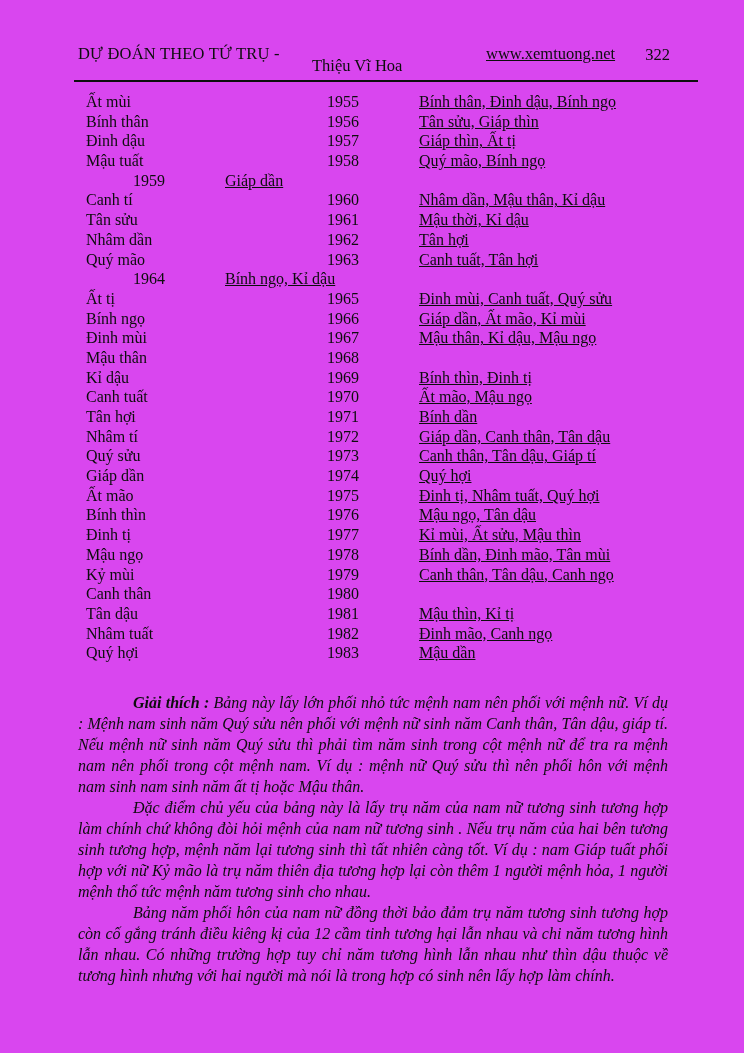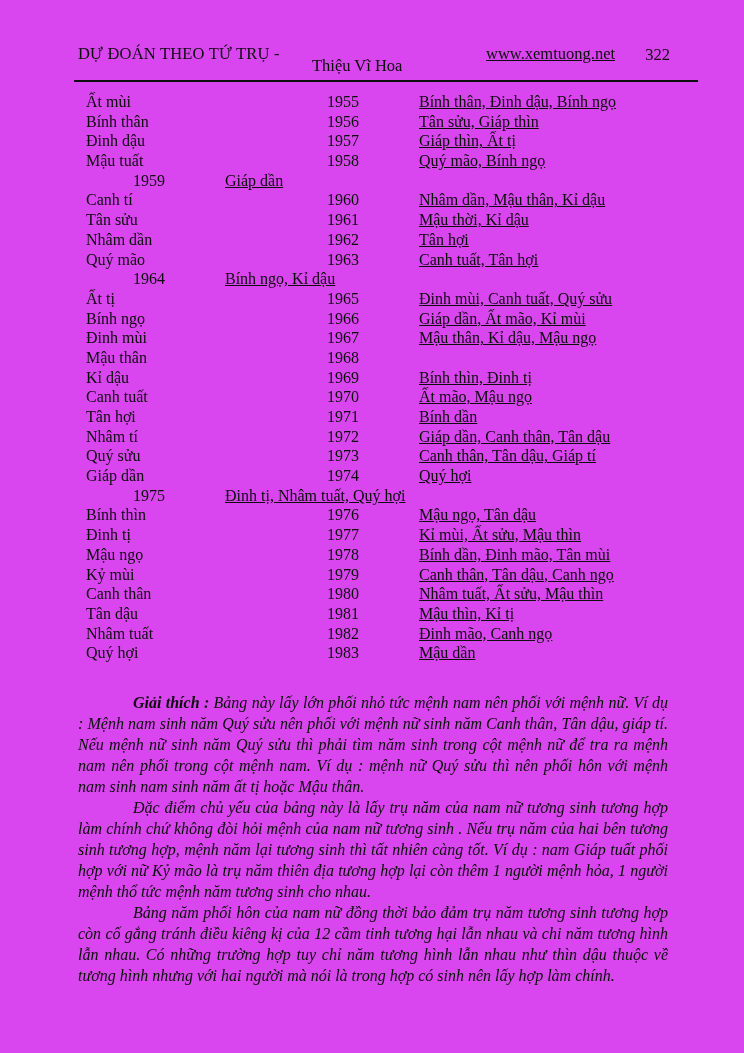--- a/index.html
+++ b/index.html
@@ -182,20 +182,21 @@
       <span class="c-matches">Canh thân, Tân dậu, Giáp tí</span>
     </div>
 
     <div class="trow">
       <span class="c-name">Giáp dần</span>
       <span class="c-year">1974</span>
       <span class="c-matches">Quý hợi</span>
     </div>
 
     <div class="trow">
+      <span class="c-name">Ất mão</span>
       <span class="c-year">1975</span>
       <span class="c-matches">Đinh tị, Nhâm tuất, Quý hợi</span>
     </div>
 
     <div class="trow">
       <span class="c-name">Bính thìn</span>
       <span class="c-year">1976</span>
       <span class="c-matches">Mậu ngọ, Tân dậu</span>
     </div>
 
@@ -213,21 +214,20 @@
 
     <div class="trow">
       <span class="c-name">Kỷ mùi</span>
       <span class="c-year">1979</span>
       <span class="c-matches">Canh thân, Tân dậu, Canh ngọ</span>
     </div>
 
     <div class="trow">
       <span class="c-name">Canh thân</span>
       <span class="c-year">1980</span>
-      <span class="c-matches">Nhâm tuất, Ất sửu, Mậu thìn</span>
     </div>
 
     <div class="trow">
       <span class="c-name">Tân dậu</span>
       <span class="c-year">1981</span>
       <span class="c-matches">Mậu thìn, Kỉ tị</span>
     </div>
 
     <div class="trow">
       <span class="c-name">Nhâm tuất</span>

